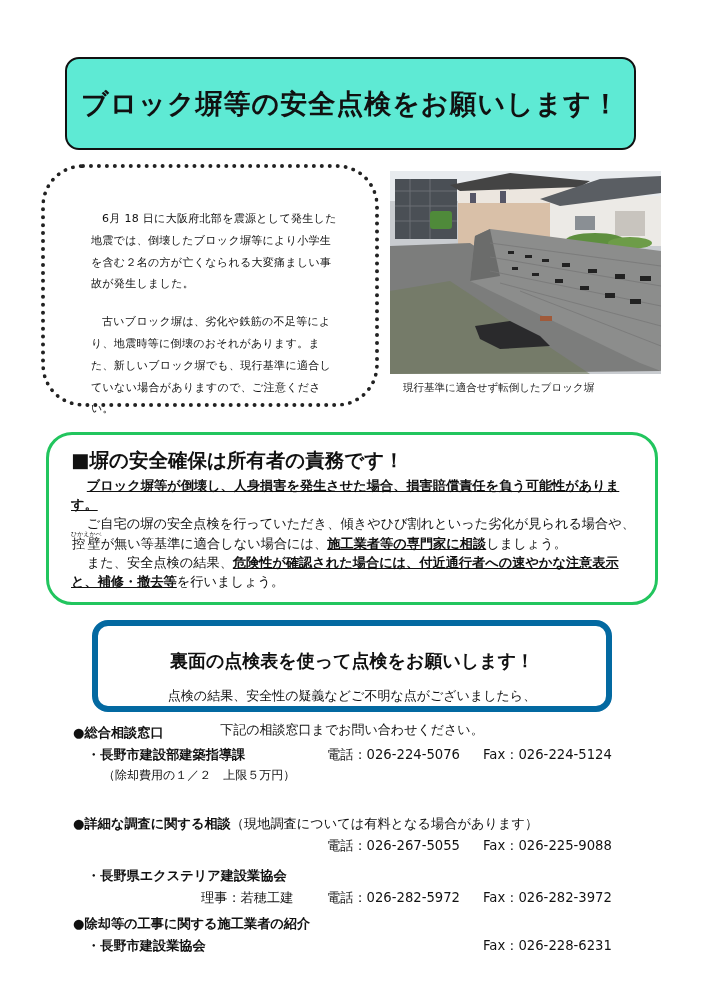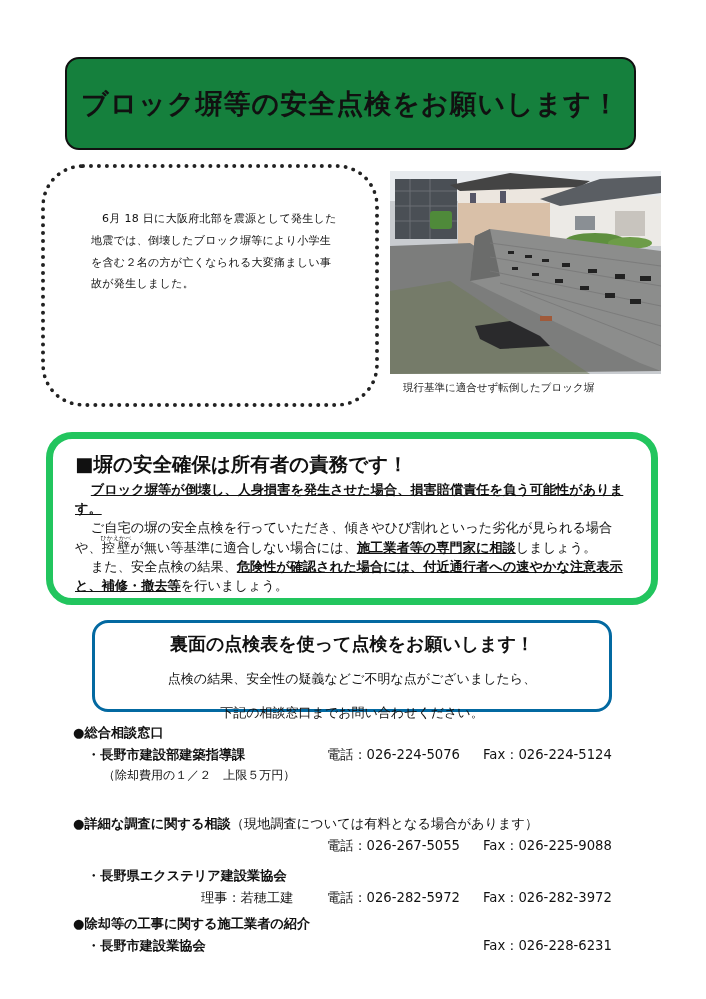--- a/index.html
+++ b/index.html
@@ -2,44 +2,44 @@
 <html><head>
 <meta charset="utf-8">
 <style>
   html, body { margin:0; padding:0; background:#ffffff; }
   body { width:706px; height:999px; position:relative; overflow:hidden;
          font-family:"DejaVu Sans","Liberation Sans",sans-serif; color:#111; }
   .abs { position:absolute; }
 
   
   #title-box { left:65px; top:57px; width:571px; height:93px;
-    background:#15803d; border:2.5px solid #111; border-radius:14px;
+    background:#5eead4; border:2.5px solid #111; border-radius:14px;
     display:flex; align-items:center; justify-content:center; box-sizing:border-box; }
   #title-box h1 { margin:0; font-size:27px; font-weight:bold; letter-spacing:1px; color:#111; }
 
   
   #intro-box { left:41px; top:164px; width:338px; height:243px; box-sizing:border-box;
     border:4px dotted #222; border-radius:42px; padding:24px 18px 10px 30px; }
   #intro-box p { margin:16px; font-size:11px; line-height:21.8px; text-indent:1em; letter-spacing:0.3px; }
 
   
   #photo { left:390px; top:171px; width:271px; height:203px; overflow:hidden; }
   #photo-caption { left:403px; top:381px; font-size:10.5px; color:#222; }
 
   
   #resp-box { left:46px; top:432px; width:612px; height:173px; box-sizing:border-box;
-    border:7px solid #22c55e; border-radius:26px; padding:12px 18px 8px 22px; }
+    border:3px solid #22c55e; border-radius:26px; padding:12px 18px 8px 22px; }
   #resp-box h2 { margin:0 0 2px 0; font-size:19.5px; font-weight:bold; }
   #resp-box p { margin:0; font-size:13.2px; line-height:19px; text-indent:1.2em; }
   .bu { font-weight:bold; text-decoration:underline; }
   ruby rt { font-size:6px; }
 
   
   #check-box { left:92px; top:620px; width:520px; height:92px; box-sizing:border-box;
-    border:3px solid #0369a1; border-radius:16px; text-align:center; padding-top:9px; }
+    border:6px solid #0369a1; border-radius:16px; text-align:center; padding-top:23px; }
   #check-box h3 { margin:0 0 4px 0; font-size:18px; font-weight:bold; }
   #check-box p { margin:12px; font-size:13px; line-height:22px; }
 
   
   #contacts { left:73px; top:722px; width:560px; font-size:13.2px; }
   .sec-title { font-weight:bold; }
   .sec-title .note { font-weight:normal; }
   .row { position:relative; height:22px; line-height:22px; }
   .row .org { position:absolute; left:14px; font-weight:bold; }
   .row .tel { position:absolute; left:254px; }
@@ -50,20 +50,21 @@
 </style>
 </head>
 <body>
 
 <div id="title-box" class="abs">
   <h1>ブロック塀等の安全点検をお願いします！</h1>
 </div>
 
 <div id="intro-box" class="abs">
   <p>6月 18 日に大阪府北部を震源として発生した地震では、倒壊したブロック塀等により小学生を含む２名の方が亡くなられる大変痛ましい事故が発生しました。</p>
+  <p>古いブロック塀は、劣化や鉄筋の不足等により、地震時等に倒壊のおそれがあります。また、新しいブロック塀でも、現行基準に適合していない場合がありますので、ご注意ください。</p>
 </div>
 
 <div id="photo" class="abs">
   <svg width="271" height="203" viewBox="0 0 271 203" xmlns="http://www.w3.org/2000/svg">
     <rect width="271" height="203" fill="#c9ccd0"></rect>
 
     <rect width="271" height="30" fill="#e8ebee"></rect>
 
     <rect x="5" y="8" width="62" height="60" fill="#4a4f55"></rect>
     <g stroke="#6a6f75" stroke-width="1">

